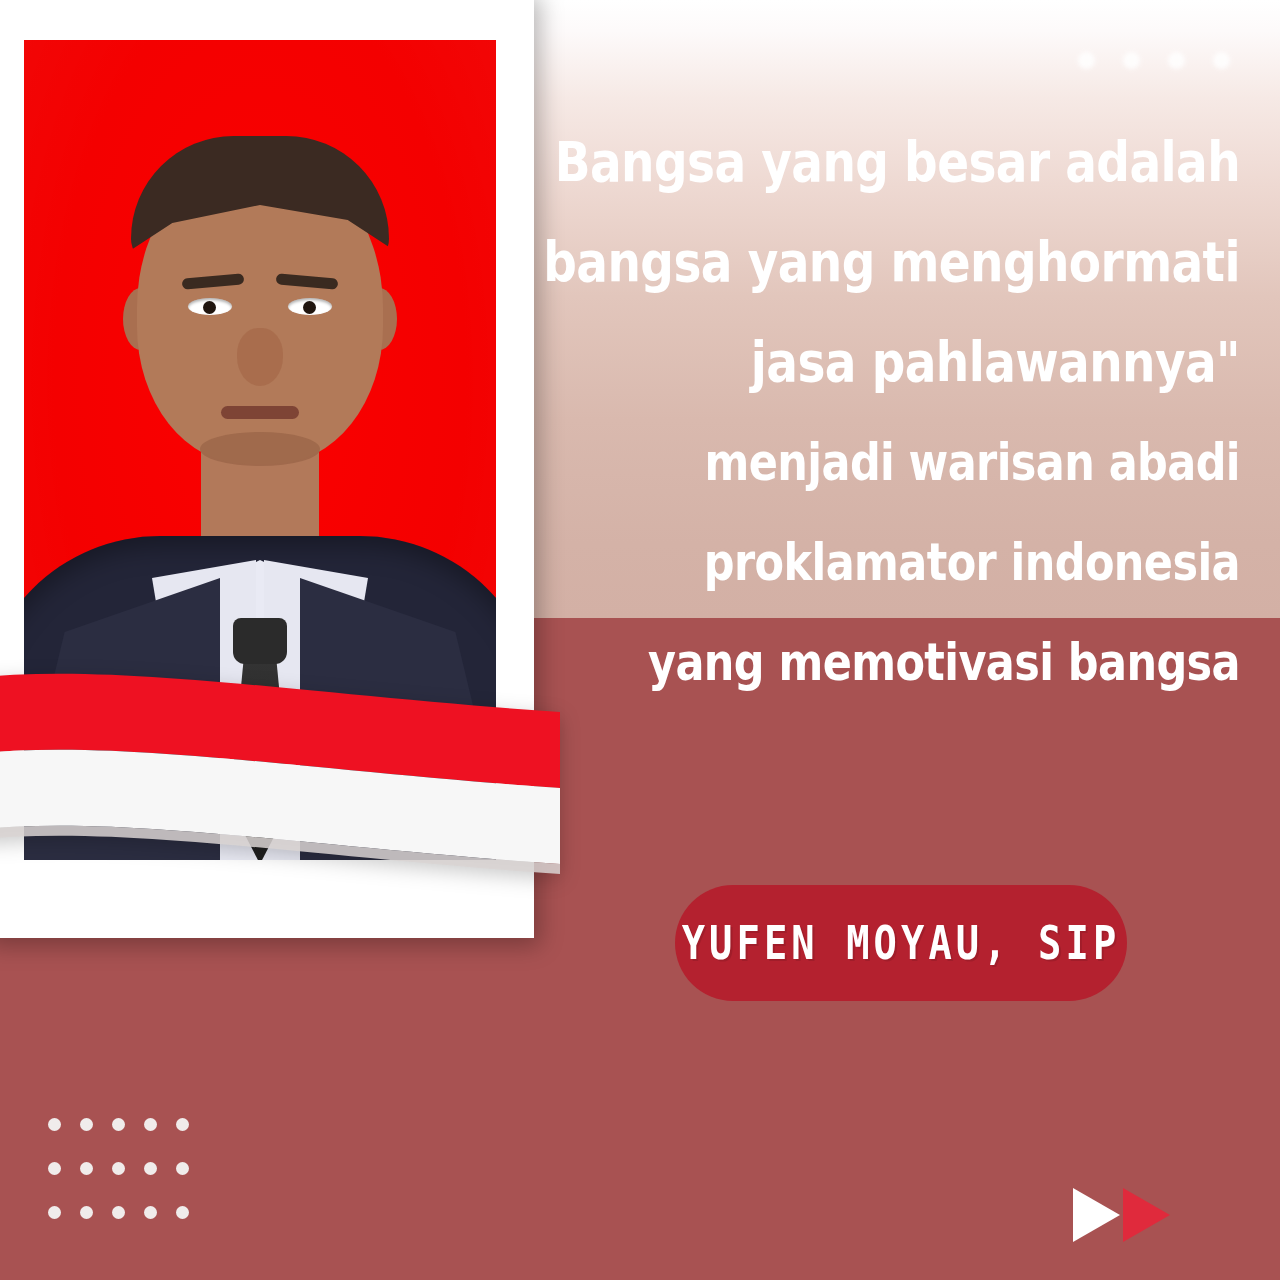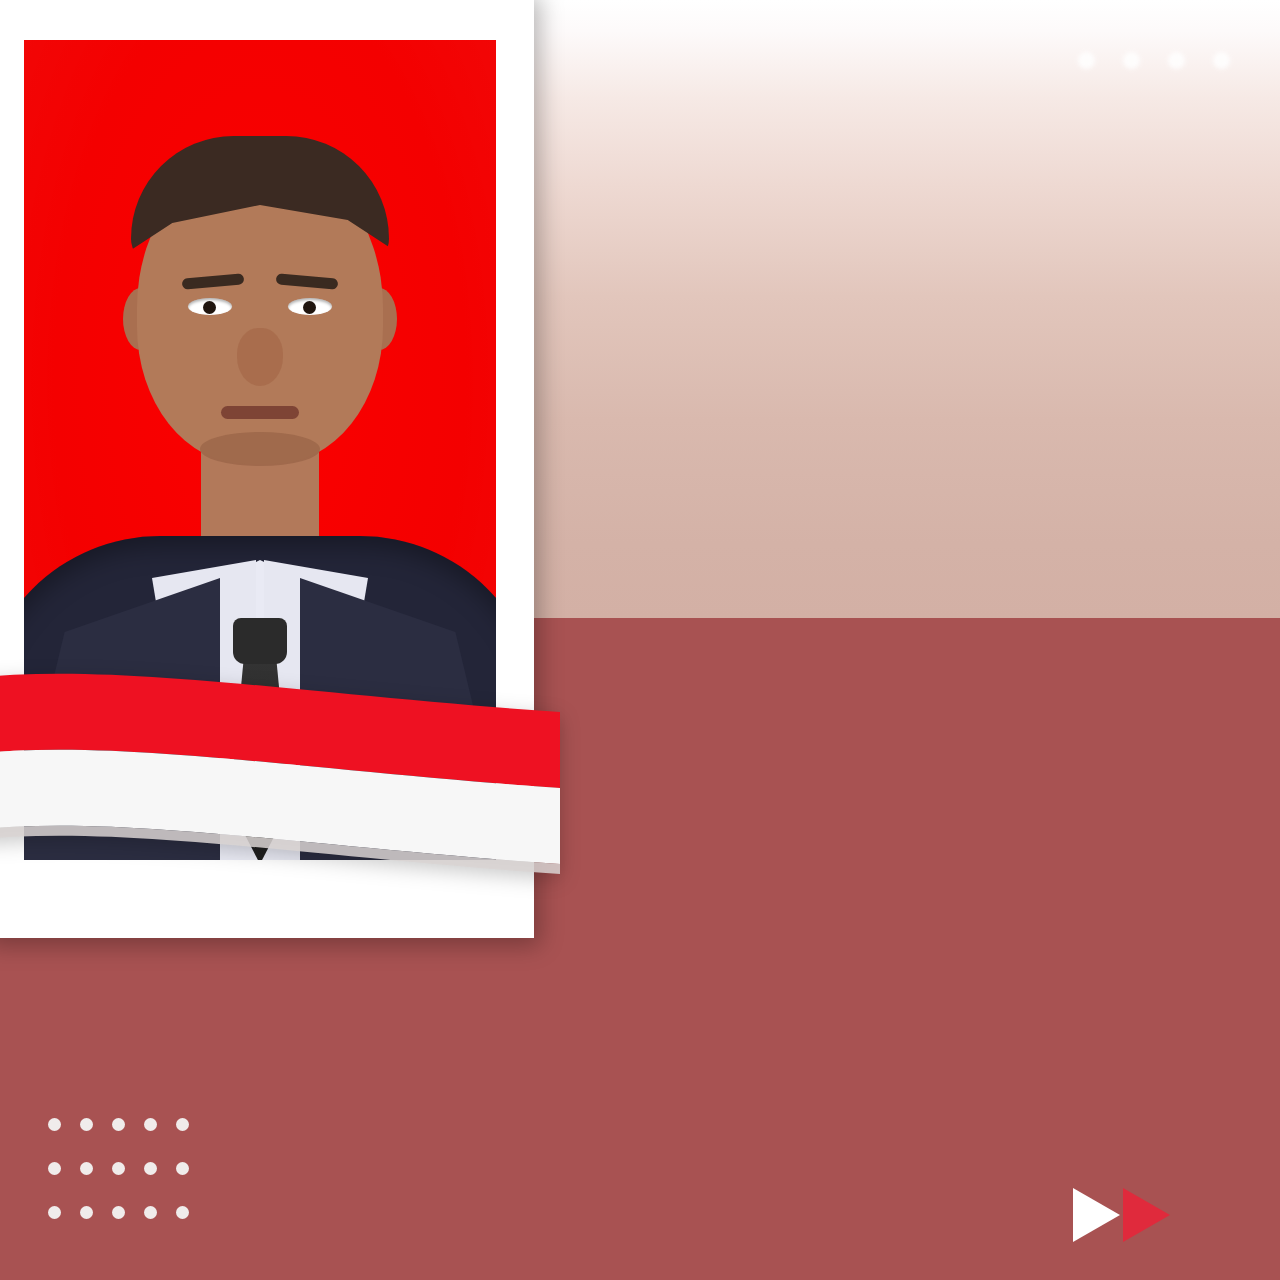--- a/index.html
+++ b/index.html
@@ -301,21 +301,32 @@
   </div>
 
   <div class="flag">
     <svg viewBox="0 0 590 232" preserveAspectRatio="none" aria-hidden="true">
       <path d="M0,18 C150,2 330,34 590,52 L590,128 C330,110 150,78 0,94 Z" fill="#ee1122"></path>
       <path d="M0,94 C150,78 330,110 590,128 L590,204 C330,186 150,154 0,170 Z" fill="#f7f7f7"></path>
       <path d="M0,170 C150,154 330,186 590,204 L590,214 C330,196 150,164 0,180 Z" fill="#d9d4d2" opacity=".85"></path>
     </svg>
   </div>
 
-
+  <div class="quote">
+    <div class="ln l1">Bangsa yang besar adalah</div>
+    <div class="ln l2">bangsa yang menghormati</div>
+    <div class="ln l3">jasa pahlawannya"</div>
+    <div class="ln l4">menjadi warisan abadi</div>
+    <div class="ln l5">proklamator indonesia</div>
+    <div class="ln l6">yang memotivasi bangsa</div>
+  </div>
+
+  <div class="badge">
+    <span class="badge-text">YUFEN MOYAU, SIP</span>
+  </div>
 
   <div class="dotgrid">
     <i></i>
       <i></i>
       <i></i>
       <i></i>
       <i></i>
     <i></i>
       <i></i>
       <i></i>

